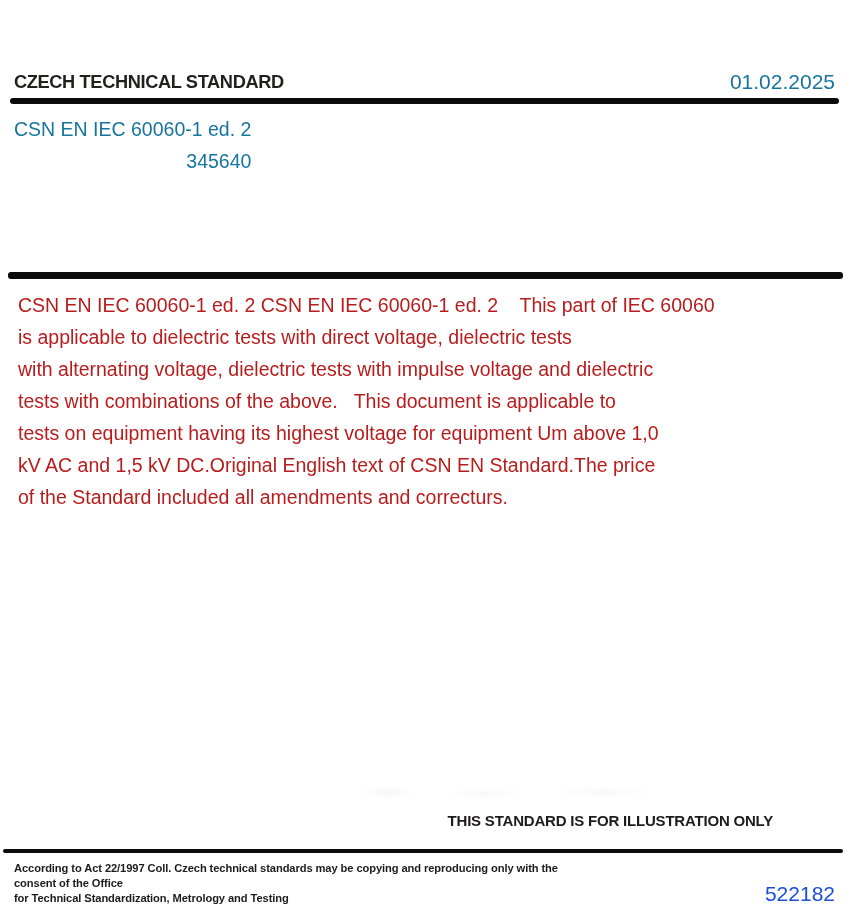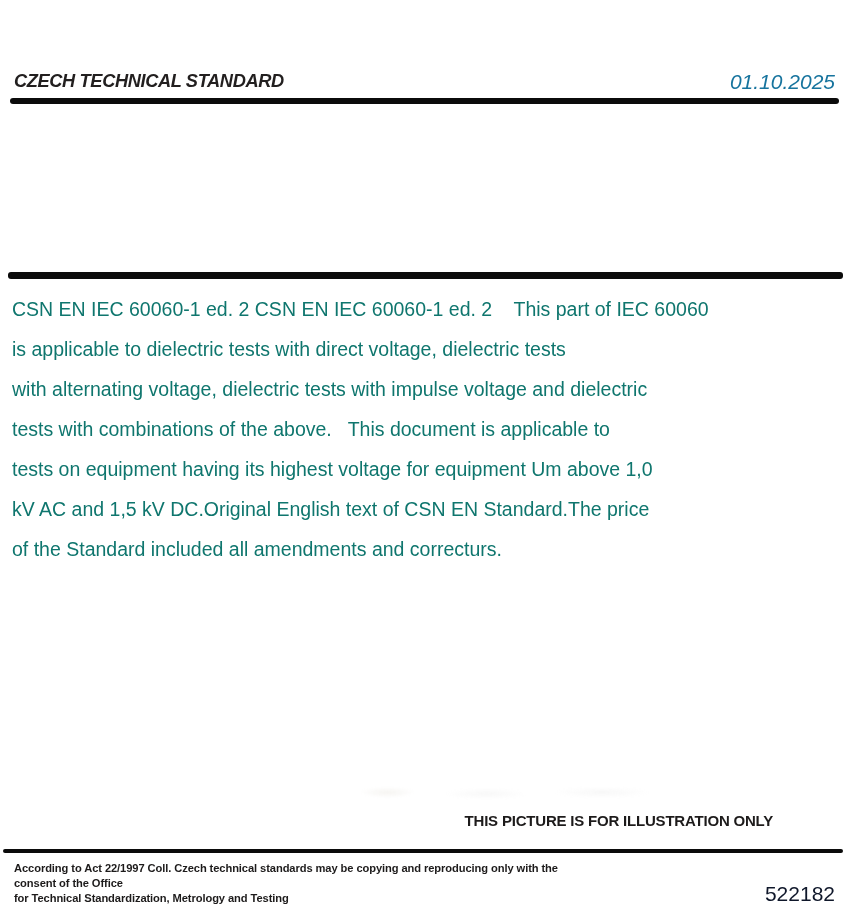--- a/index.html
+++ b/index.html
@@ -16,22 +16,21 @@
   }
 
   .multiline { white-space: pre-wrap; }
 
   
   .header-row {
     position: absolute;
     top: 70px; left: 14px; right: 30px;
     display: flex;
     justify-content: space-between;
-    align-items: flex-start;
-    font-style: italic;
+    align-items: center;
   }
   .std-title {
     font-size: 19px;
     font-weight: bold;
     letter-spacing: -0.4px;
     color: #221f1f;
     transform: scaleX(0.96);
     transform-origin: left;
   }
   .date {
@@ -61,24 +60,24 @@
   .subject-codes {
     font-size: 19.5px;
     line-height: 32px;
     color: #17749e;
     text-align: right;
   }
 
   
   .body-text {
     position: absolute;
-    top: 289px; left: 12px; right: 20px;
+    top: 289px; left: 18px; right: 20px;
     font-size: 19.5px;
-    line-height: 40px;
-    color: #0f766e;
+    line-height: 32px;
+    color: #b91c1c;
   }
 
   
   .faint-watermark {
     position: absolute;
     top: 782px; left: 338px;
     width: 330px; height: 26px;
     background:
       radial-gradient(ellipse 40px 8px at 15% 40%, rgba(190,180,160,0.14), transparent 70%),
       radial-gradient(ellipse 60px 8px at 45% 45%, rgba(185,185,185,0.10), transparent 70%),
@@ -109,52 +108,54 @@
     font-weight: bold;
     line-height: 15px;
     letter-spacing: -0.1px;
     color: #1d1b1b;
     max-width: 600px;
     transform: scaleX(0.97);
     transform-origin: left;
   }
   .doc-number {
     font-size: 21px;
-    color: #0f172a;
+    color: #1d4ed8;
     margin-top: 11px;
   }
 </style>
 </head>
 <body>
 
 <div class="page">
 
   <div class="header-row">
     <span class="std-title">CZECH TECHNICAL STANDARD</span>
-    <span class="date">01.10.2025</span>
+    <span class="date">01.02.2025</span>
   </div>
 
   <div class="rule rule-1"></div>
 
   <div class="subject-row">
+    <div class="subject-codes multiline">CSN EN IEC 60060-1 ed. 2
+345640</div>
   </div>
 
   <div class="rule rule-2"></div>
 
   <div class="body-text multiline">CSN EN IEC 60060-1 ed. 2 CSN EN IEC 60060-1 ed. 2    This part of IEC 60060
 is applicable to dielectric tests with direct voltage, dielectric tests
 with alternating voltage, dielectric tests with impulse voltage and dielectric
 tests with combinations of the above.   This document is applicable to
 tests on equipment having its highest voltage for equipment Um above 1,0
 kV AC and 1,5 kV DC.Original English text of CSN EN Standard.The price
 of the Standard included all amendments and correcturs.</div>
 
   <div class="faint-watermark"></div>
 
-  <div class="illustration-note">THIS PICTURE IS FOR ILLUSTRATION ONLY</div>
+  <div class="illustration-note">THIS STANDARD IS FOR ILLUSTRATION ONLY</div>
 
   <div class="rule rule-3"></div>
 
   <div class="footer-row">
     <div class="legal-text multiline">According to Act 22/1997 Coll. Czech technical standards may be copying and reproducing only with the consent of the Office
 for Technical Standardization, Metrology and Testing</div>
     <div class="doc-number">522182</div>
   </div>
 
 </div>

